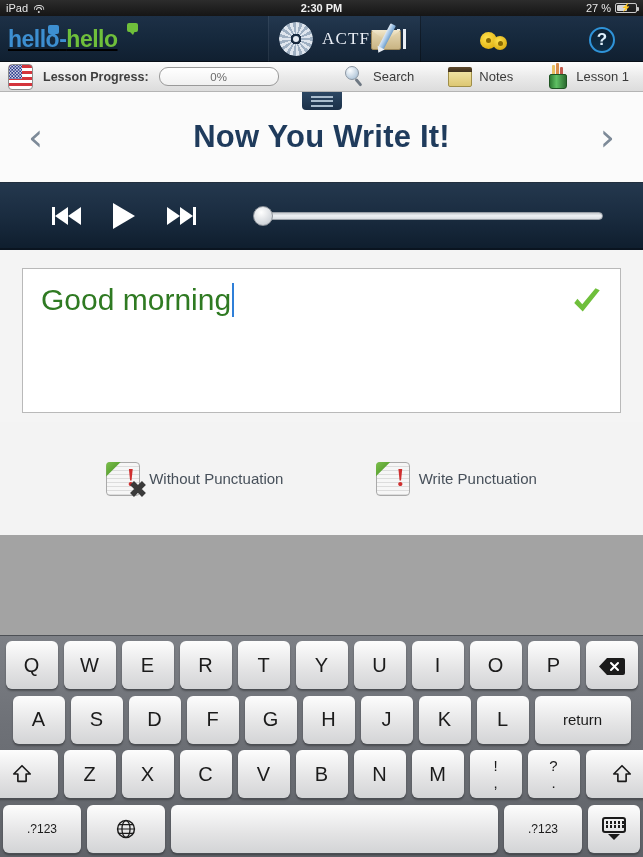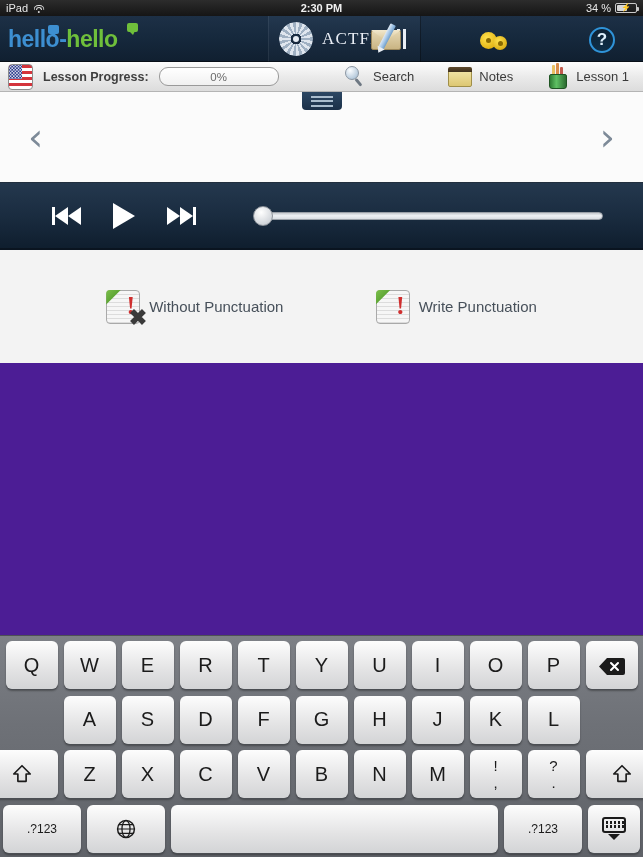--- a/index.html
+++ b/index.html
@@ -1,21 +1,21 @@
 <!DOCTYPE html>
 <html><head>
 <meta charset="utf-8">
 <style>
   * { box-sizing: border-box; margin: 0; padding: 0; }
   html, body {
     width: 643px; height: 857px;
     font-family: "Liberation Sans", sans-serif;
     background: #c8c8c8; overflow: hidden;
   }
-  .screen { position: relative; width: 643px; height: 857px; background: #4c1d95; }
+  .screen { position: relative; width: 643px; height: 857px; background: #a3a3a3; }
 
   
   .statusbar {
     height: 16px; background: linear-gradient(#2c2c2c, #151515);
     display: flex; align-items: center; color: #e8e8e8;
     font-size: 11px; padding: 0 6px; position: relative;
   }
   .sb-left { display: flex; align-items: center; gap: 5px; }
   .sb-center {
     position: absolute; left: 0; right: 0; text-align: center;
@@ -47,20 +47,21 @@
   .batt .lvl { height: 100%; width: 58%; background: #d8d8d8; border-radius: 1px; }
   .batt .bolt {
     position: absolute; left: 50%; top: 50%; transform: translate(-50%,-50%);
     font-size: 8px; color: #202020; line-height: 1;
   }
 
   
   .appbar {
     height: 46px; display: flex; align-items: center; position: relative;
     background: linear-gradient(#1d3046, #16293d 45%, #101f30);
+    text-decoration: underline;
   }
   .appbar:after {
     content: ""; position: absolute; left: 0; right: 0; bottom: 0;
     height: 1px; background: rgba(0,0,0,.5);
   }
   .logo {
     display: flex; align-items: flex-end; font-size: 23px; font-weight: bold;
     letter-spacing: -.5px; padding-left: 8px; position: relative;
   }
   .logo .w1 { color: #3d8fd1; }
@@ -387,21 +388,21 @@
     <div class="sb-left">
       <span>iPad</span>
       <span class="wifi-ico">
           <i></i>
           <i></i>
           <i></i>
         </span>
     </div>
     <div class="sb-center">2:30 PM</div>
     <div class="sb-right">
-      <span>34 %</span>
+      <span>27 %</span>
       <span class="batt">
         <span class="lvl"></span>
           <span class="bolt">⚡</span>
       </span>
     </div>
   </div>
 
   <div class="appbar">
     <div class="logo">
       <span class="bub b1"></span>
@@ -478,20 +479,21 @@
     </div>
   </div>
 
   <div class="titleband">
     <div class="tab-handle">
       <i></i>
         <i></i>
         <i></i>
     </div>
     <div class="chev left">‹</div>
+    <div class="title">Now You Write It!</div>
     <div class="chev right">›</div>
   </div>
 
   <div class="player">
     <div class="pbtns">
       <div class="pbtn">
         <span class="bar-v"></span>
           <span class="tri rev"></span>
           <span class="tri rev"></span>
       </div>
@@ -504,20 +506,30 @@
           <span class="bar-v"></span>
       </div>
     </div>
     <div class="slider-wrap">
       <div class="track">
         <div class="knob"></div>
       </div>
     </div>
   </div>
 
+  <div class="inputzone">
+    <div class="field">
+      <span class="typed">Good morning</span><span class="caret"></span>
+      <span class="check">
+        <svg viewBox="0 0 32 32" aria-hidden="true">
+          <path d="M4 17 L12 25 L28 5 L24 3 L11.5 18 L7 13 Z" fill="#6fbf3b"></path>
+        </svg>
+      </span>
+    </div>
+  </div>
 
 
   <div class="punczone">
     <div class="punc">
       <span class="card">
         <span class="sheet"></span>
           <span class="corner"></span>
         <span class="excl">!</span>
           <span class="xbadge">✖</span>
       </span>
@@ -559,20 +571,21 @@
     <div class="krow">
       <div class="key">A</div>
       <div class="key">S</div>
       <div class="key">D</div>
       <div class="key">F</div>
       <div class="key">G</div>
       <div class="key">H</div>
       <div class="key">J</div>
       <div class="key">K</div>
       <div class="key">L</div>
+      <div class="key return sm">return</div>
     </div>
 
     <div class="krow">
       <div class="key shift">
         <svg class="globe" viewBox="0 0 24 24" aria-hidden="true">
           <path d="M12 3 L21 12 H16.5 V20 H7.5 V12 H3 Z" fill="none" stroke="#1b1b1b" stroke-width="1.8" stroke-linejoin="round"></path>
         </svg>
       </div>
       <div class="key">Z</div>
       <div class="key">X</div>

